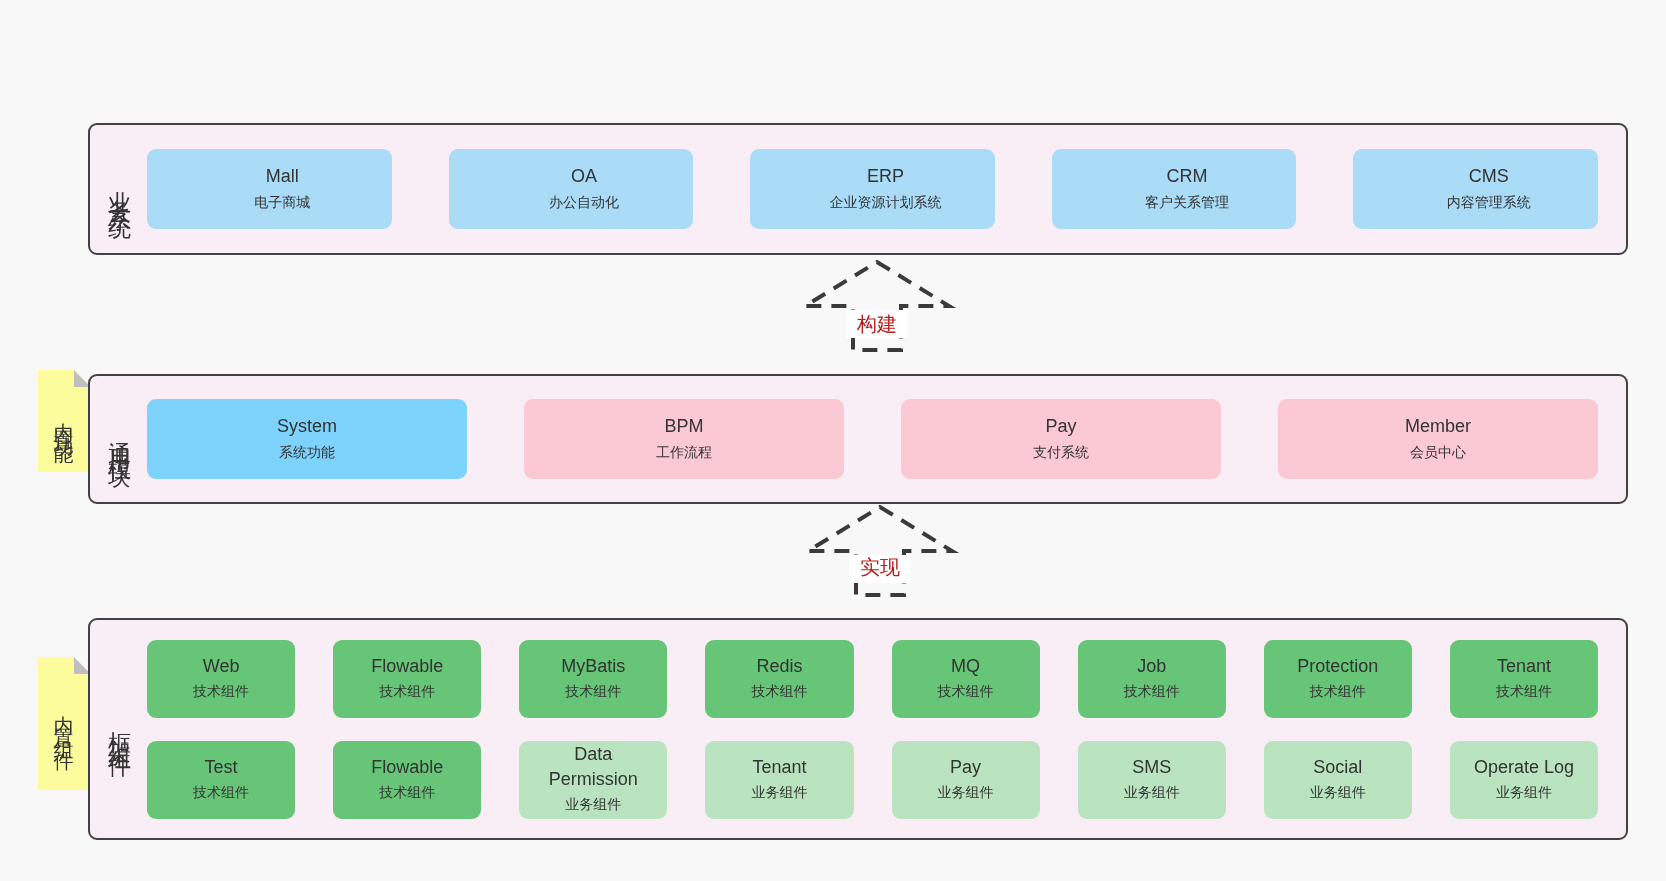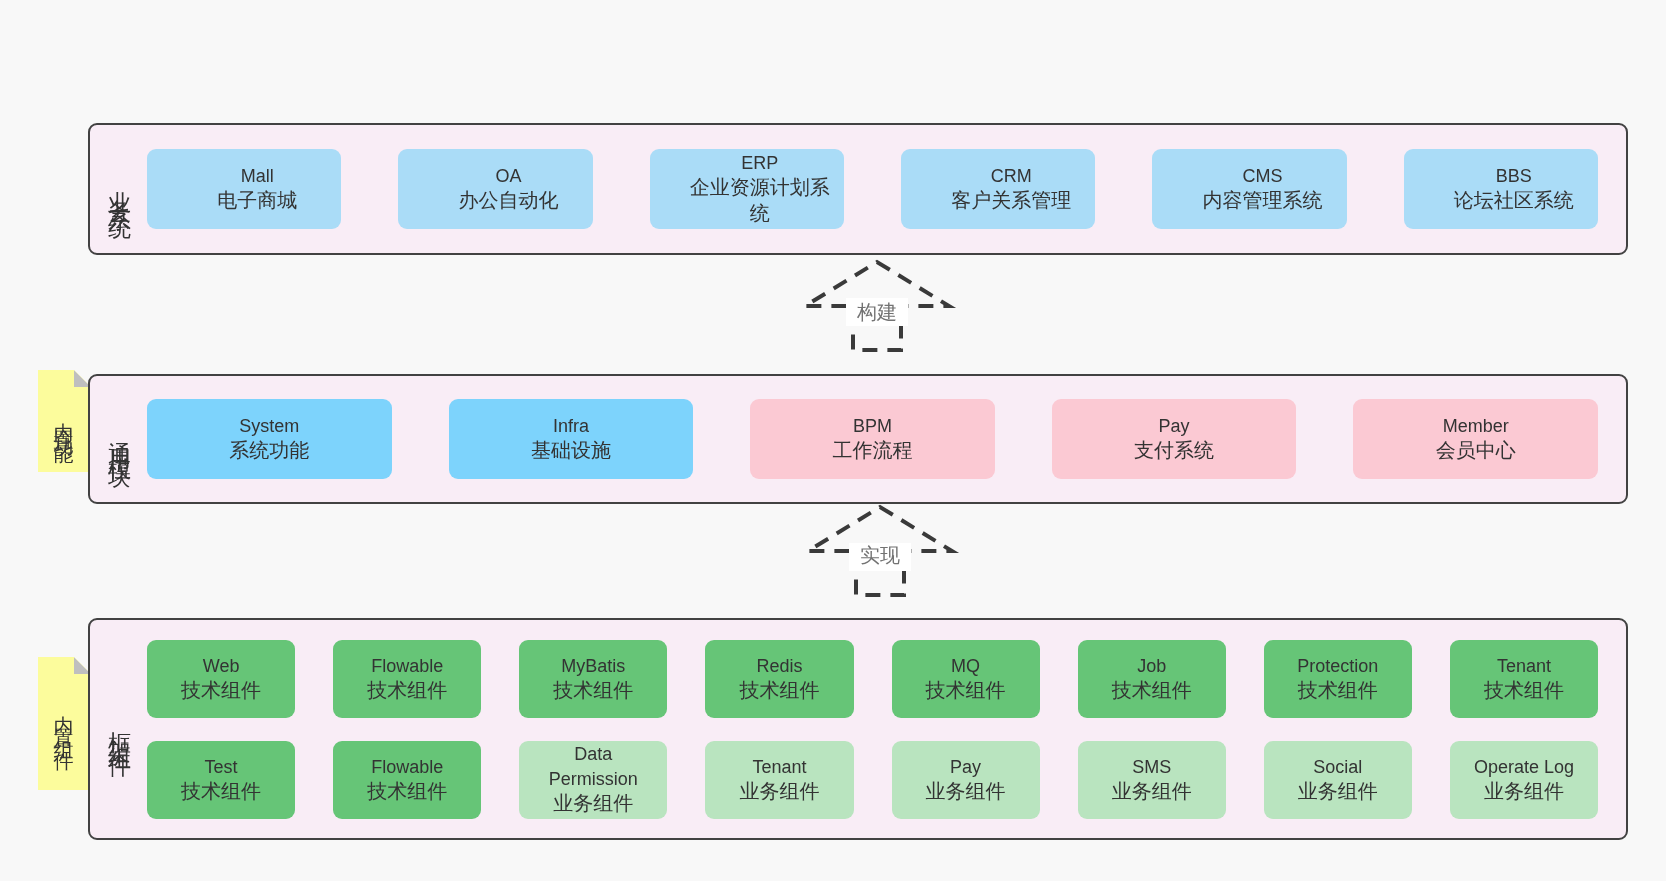--- a/index.html
+++ b/index.html
@@ -25,35 +25,35 @@
   
   .boxgrid{flex:1;display:flex;align-items:center;gap:57px;padding:0 28px 0 10px;}
   .grid2{flex:1;display:flex;flex-direction:column;justify-content:center;gap:23px;padding:0 28px 0 10px;}
   .grid2 .row{display:flex;gap:38px;}
   .box{
     flex:1;height:80px;border-radius:9px;
     display:flex;flex-direction:column;justify-content:center;
     text-align:center;line-height:26px;font-size:18px;padding:0 6px;box-sizing:border-box;
   }
   .grid2 .box{height:78px;line-height:25px;padding:0 10px;}
-  .box .s{font-size:20px;font-family:Liberation Mono, monospace;}
+  .box .s{font-size:14px;}
   .b-blue{background:#aadcf7;padding-left:32px;}
   .b-red{background:#7dd3fc;}
   .b-pink{background:#fbc9d3;}
   .b-green{background:#66c577;}
   .b-lgreen{background:#b9e4bf;}
   
   .arrow{position:absolute;width:160px;height:96px;z-index:0;}
   #arrow-build{left:797px;top:258px;}
   #arrow-implement{left:800px;top:503px;font-family:Liberation Mono, monospace;}
   .arrow svg{position:absolute;left:0;top:0;}
   .arrow .alabel{
-    position:absolute;left:50%;top:40px;transform:translateX(-50%);
+    position:absolute;left:50%;top:52px;transform:translateX(-50%);
     background:#ffffff;font-size:20px;line-height:28px;padding:0 11px;
-    color:#737373;white-space:nowrap;
+    color:#b91c1c;white-space:nowrap;
   }
   
   .sticky{
     position:absolute;left:38px;width:53px;background:#fcfc9c;z-index:0;
     display:flex;align-items:center;justify-content:center;
     clip-path:polygon(0 0, calc(100% - 17px) 0, 100% 17px, 100% 100%, 0 100%);
   }
   #sticky-functions{top:370px;height:102px;}
   #sticky-components{top:657px;height:133px;}
   .sticky .fold{
@@ -84,24 +84,20 @@
       <span class="t">ERP</span>
       <span class="s">企业资源计划系统</span>
     </div>
     <div class="box b-blue">
       <span class="t">CRM</span>
       <span class="s">客户关系管理</span>
     </div>
     <div class="box b-blue">
       <span class="t">CMS</span>
       <span class="s">内容管理系统</span>
-    </div>
-    <div class="box b-blue">
-      <span class="t">BBS</span>
-      <span class="s">论坛社区系统</span>
     </div>
   </div>
 </div>
 
 <div class="arrow" id="arrow-build">
   <svg width="160" height="96" viewBox="0 0 160 96">
     <polygon points="80,4 152,48 104,48 104,92 56,92 56,48 8,48" fill="none" stroke="#3a3a3a" stroke-width="4" stroke-dasharray="15 10"></polygon>
   </svg>
   <span class="alabel">构建</span>
 </div>
@@ -111,24 +107,20 @@
   <span class="vtext">内置功能</span>
 </div>
 
 <div class="layer" id="layer-modules">
   <div class="vlabel">通用模块</div>
   <div class="boxgrid">
     <div class="box b-red">
       <span class="t">System</span>
       <span class="s">系统功能</span>
     </div>
-    <div class="box b-red">
-      <span class="t">Infra</span>
-      <span class="s">基础设施</span>
-    </div>
     <div class="box b-pink">
       <span class="t">BPM</span>
       <span class="s">工作流程</span>
     </div>
     <div class="box b-pink">
       <span class="t">Pay</span>
       <span class="s">支付系统</span>
     </div>
     <div class="box b-pink">
       <span class="t">Member</span>

